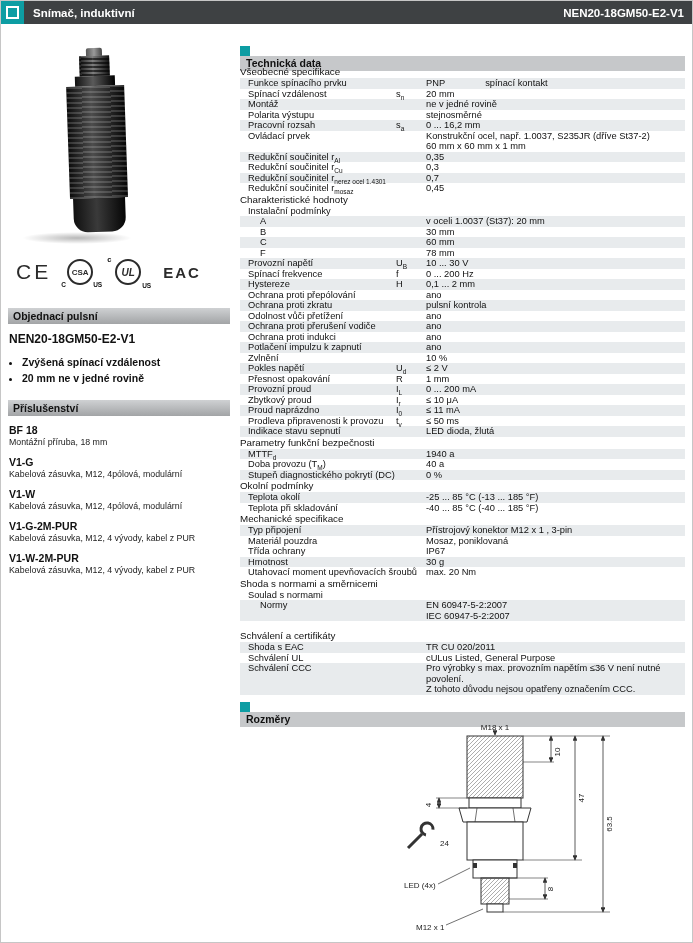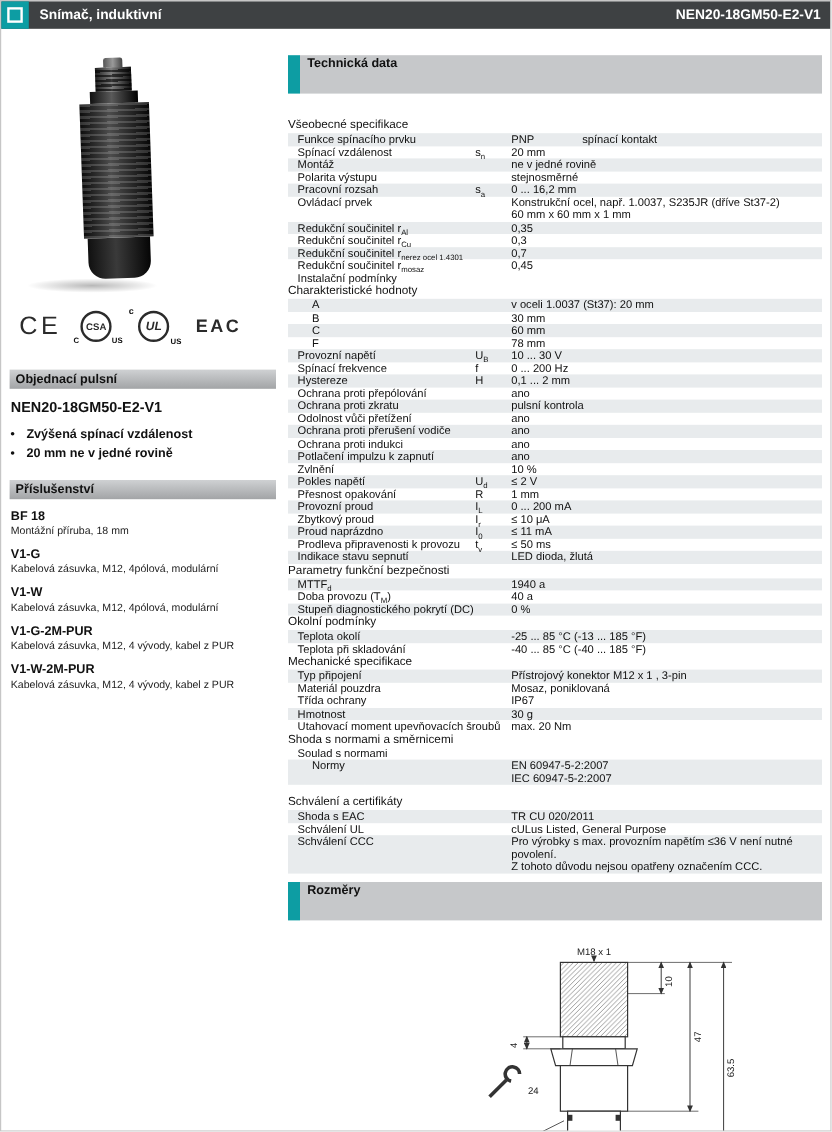--- a/index.html
+++ b/index.html
@@ -47,21 +47,21 @@
   
   .lbar { height:16px; background:linear-gradient(180deg,#cfd1d3,#a2a4a6); font-weight:bold; font-size:10.5px; line-height:16px; padding-left:5px; margin-bottom:8px; }
   .order-name { font-size:12px; font-weight:bold; margin:0 0 10px 1px; }
   .features { list-style:disc; margin:0 0 16px 14px; }
   .features li { font-size:10.5px; font-weight:bold; margin-bottom:4px; }
   .acc { margin:6px 0 9px 1px; }
   .acc-name { font-size:10.5px; font-weight:bold; }
   .acc-desc { font-size:8.8px; color:#1c1c1c; margin-top:1px; }
 
   
-  .hbar { display:flex; align-items:stretch; height:32px; margin-bottom:21px; }
+  .hbar { display:flex; align-items:stretch; height:15px; margin-bottom:5px;flex-direction:column; }
   .hbar .sq { width:10px; background:#0d9da3; flex:0 0 10px; }
   .hbar .txt { flex:1; background:#c6c8ca; font-weight:bold; font-size:10.5px; line-height:15px; padding-left:6px; }
 
   
   .trow { display:flex; align-items:flex-start; }
   .trow.sec { font-weight:normal; font-size:9.8px; line-height:12px; min-height:12px; }
   .trow.data { font-size:9.3px; line-height:10.5px; }
   .trow.gap { height:9px; }
   .trow.shade { background:#e8ebed; }
   .lbl { flex:0 0 156px; width:156px; white-space:nowrap; overflow:visible; padding-left:8px; }
@@ -205,27 +205,27 @@
           <div class="trow data shade">
             <span class="lbl">Redukční součinitel r<sub>nerez ocel 1.4301</sub></span>
             <span class="sym"></span>
             <span class="val">0,7</span>
           </div>
           <div class="trow data">
             <span class="lbl">Redukční součinitel r<sub>mosaz</sub></span>
             <span class="sym"></span>
             <span class="val">0,45</span>
           </div>
+          <div class="trow sec">
+            <span class="lbl" style="padding-left: 0px;">Charakteristické hodnoty</span>
+          </div>
           <div class="trow data">
             <span class="lbl">Instalační podmínky</span>
             <span class="sym"></span>
             <span class="val"></span>
-          </div>
-          <div class="trow sec">
-            <span class="lbl" style="padding-left: 0px;">Charakteristické hodnoty</span>
           </div>
           <div class="trow data shade">
             <span class="lbl i2">A</span>
             <span class="sym"></span>
             <span class="val">v oceli 1.0037 (St37): 20 mm</span>
           </div>
           <div class="trow data">
             <span class="lbl i2">B</span>
             <span class="sym"></span>
             <span class="val">30 mm</span>

